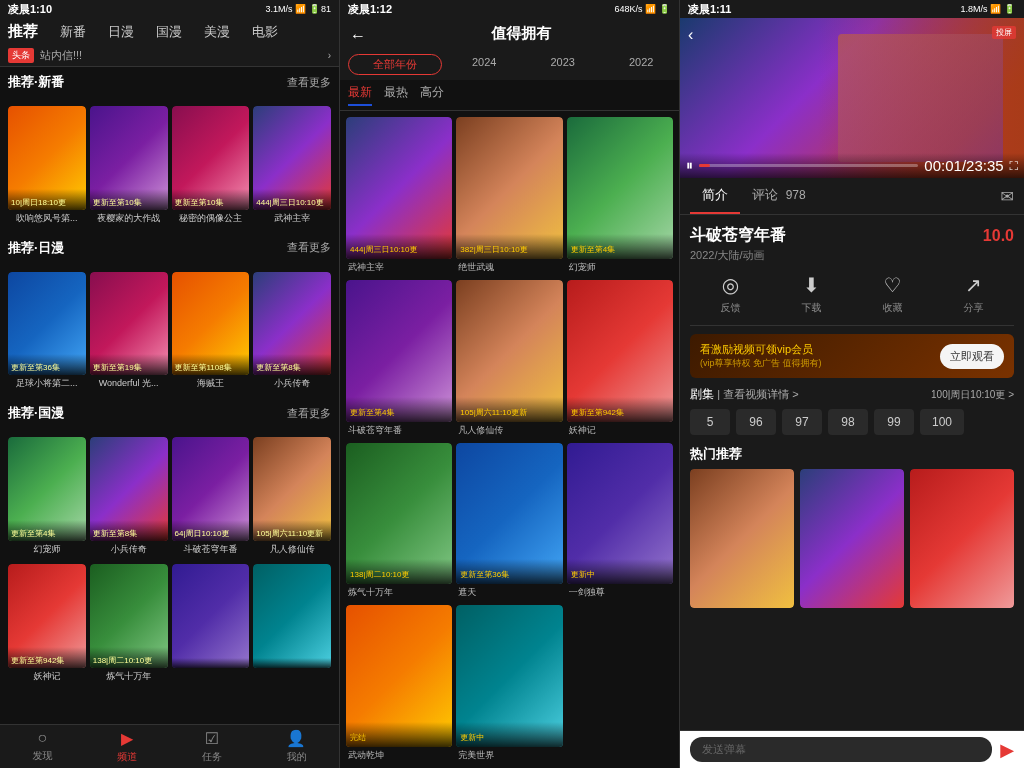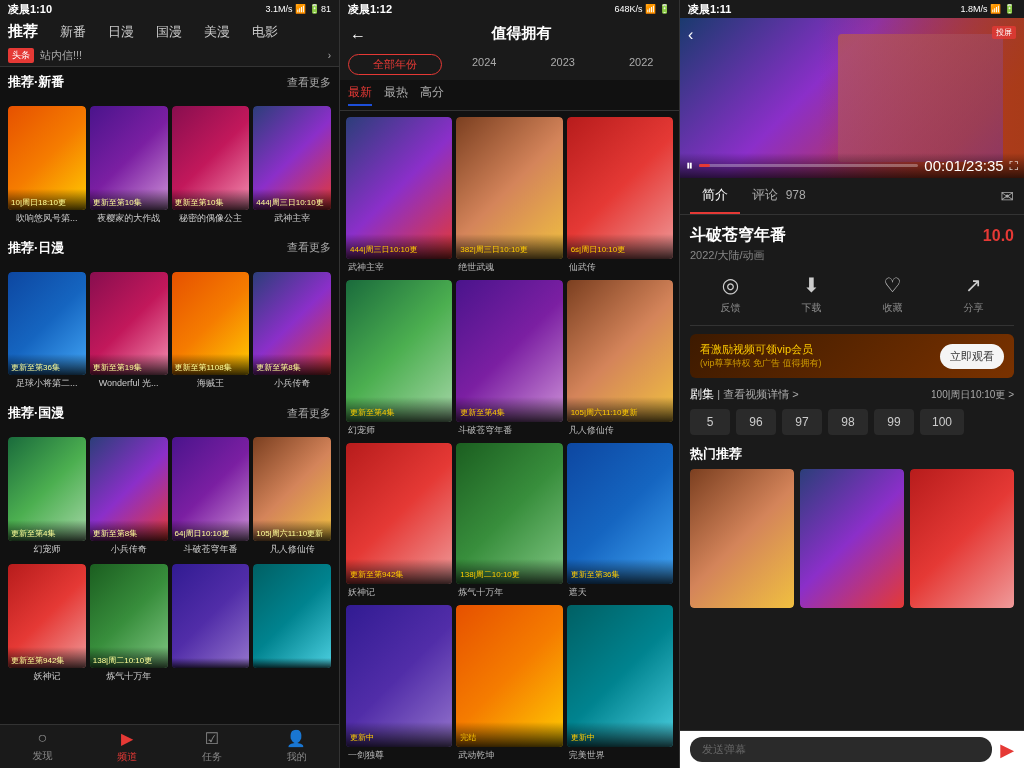--- a/index.html
+++ b/index.html
@@ -701,26 +701,20 @@
         </div>
         <div class="video-label">武神主宰</div>
       </div>
       <div class="video-card">
         <div class="video-thumb color-2">
           <div class="video-thumb-overlay">382|周三日10:10更</div>
         </div>
         <div class="video-label">绝世武魂</div>
       </div>
       <div class="video-card">
-        <div class="video-thumb color-6">
-          <div class="video-thumb-overlay">6ś|周日10:10更</div>
-        </div>
-        <div class="video-label">仙武传</div>
-      </div>
-      <div class="video-card">
         <div class="video-thumb color-3">
           <div class="video-thumb-overlay">更新至第4集</div>
         </div>
         <div class="video-label">幻宠师</div>
       </div>
       <div class="video-card">
         <div class="video-thumb color-5">
           <div class="video-thumb-overlay">更新至第4集</div>
         </div>
         <div class="video-label">斗破苍穹年番</div>

